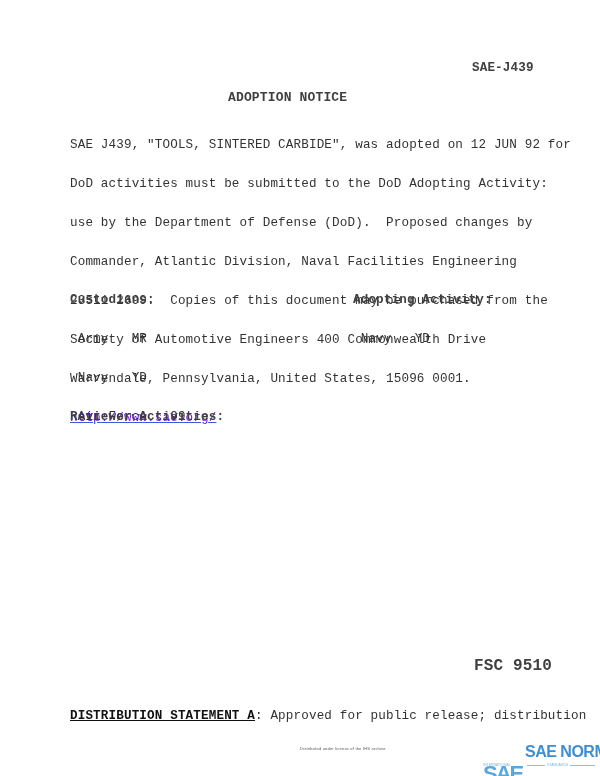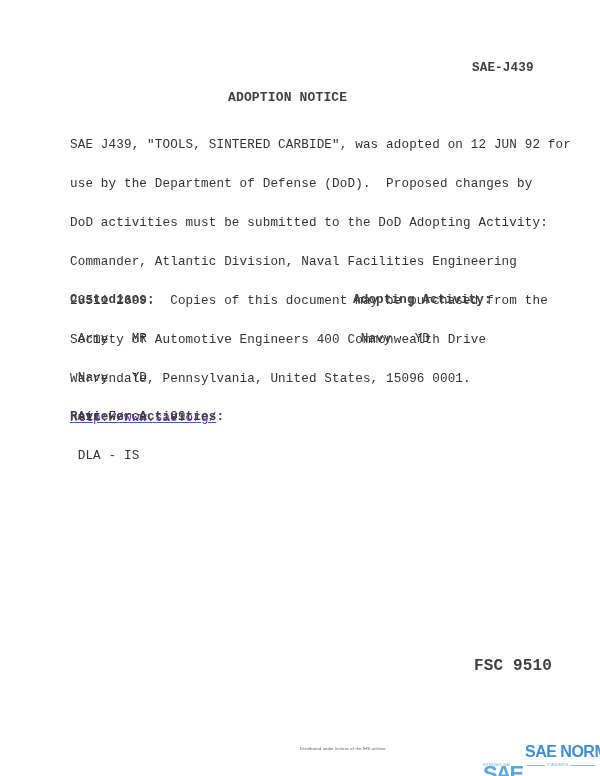--- a/index.html
+++ b/index.html
@@ -29,22 +29,22 @@
 </style>
 </head>
 <body>
 
 <div class="abs t b doc-id">SAE-J439</div>
 
 <div class="abs t b title">ADOPTION NOTICE</div>
 
 <div class="abs t para">
   <div>SAE J439, "TOOLS, SINTERED CARBIDE", was adopted on 12 JUN 92 for</div>
+  <div>DoD activities must be submitted to the DoD Adopting Activity:</div>
   <div>use by the Department of Defense (DoD).  Proposed changes by</div>
-  <div>DoD activities must be submitted to the DoD Adopting Activity:</div>
   <div>Commander, Atlantic Division, Naval Facilities Engineering</div>
   <div>23511 2699.  Copies of this document may be purchased from the</div>
   <div>Society of Automotive Engineers 400 Commonwealth Drive</div>
   <div>Warrendale, Pennsylvania, United States, 15096 0001.</div>
   <div><a class="link">http://www.sae.org/</a></div>
 </div>
 
 <div class="abs t cust">
   <div class="b">Custodians:</div>
   <div> Army   MR</div>
@@ -52,26 +52,26 @@
   <div> Air Force   99</div>
 </div>
 
 <div class="abs t adopt">
   <div class="b">Adopting Activity:</div>
   <div> Navy   YD</div>
 </div>
 
 <div class="abs t rev">
   <div class="b">Reviewer Activities:</div>
-  <div> DLA - IS</div>
 </div>
 
 <div class="abs t b fsc">FSC 9510</div>
 
 <div class="abs t dist">
+  <div><span class="head">DISTRIBUTION STATEMENT A</span><span>: Approved for public release; distribution</span></div>
 </div>
 
 <div class="abs footer-note">Distributed under license of the IHS archive</div>
 
 <div class="abs logo">
   <span class="sae-mark">SAE</span>
   <span class="brand">SAE NORM</span>
   <span class="intl">INTERNATIONAL</span>
   <span class="rule"></span>
   <span class="std">STANDARDS</span>

